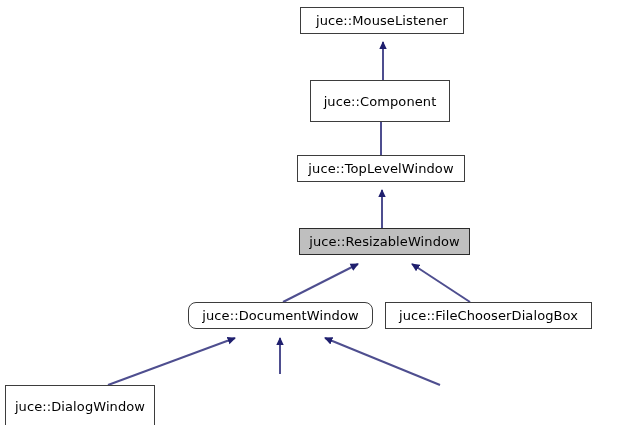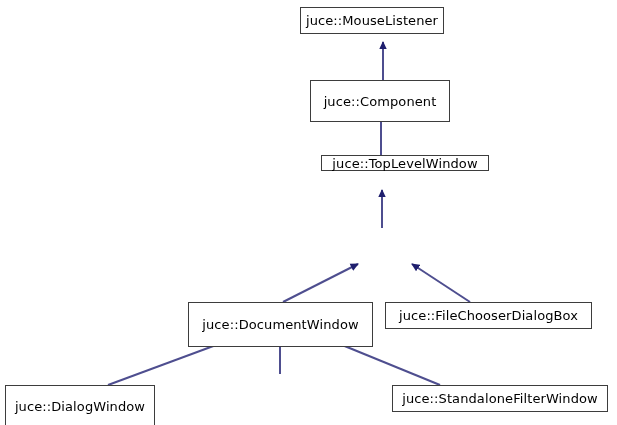--- a/index.html
+++ b/index.html
@@ -72,43 +72,43 @@
 
     <line x1="470" y1="302" x2="412" y2="264" stroke="#4e4e8f" stroke-width="2" marker-end="url(#uml-arrow)"></line>
 
     <line x1="108" y1="385" x2="235" y2="338" stroke="#4e4e8f" stroke-width="2" marker-end="url(#uml-arrow)"></line>
 
     <line x1="280" y1="374" x2="280" y2="338" stroke="#4e4e8f" stroke-width="2" marker-end="url(#uml-arrow)"></line>
 
     <line x1="440" y1="385" x2="325" y2="338" stroke="#4e4e8f" stroke-width="2" marker-end="url(#uml-arrow)"></line>
   </svg>
 
-  <div class="node" style="left:300px; top:7px; width:144px; height:27px;">
+  <div class="node" style="left:300px; top:7px; width:164px; height:27px;">
     <span class="node-label">juce::MouseListener</span>
   </div>
 
   <div class="node" style="left:310px; top:80px; width:140px; height:42px;">
     <span class="node-label">juce::Component</span>
   </div>
 
-  <div class="node" style="left:297px; top:155px; width:168px; height:16px;margin-left:24px;">
+  <div class="node" style="left:297px; top:155px; width:168px; height:27px;">
     <span class="node-label">juce::TopLevelWindow</span>
   </div>
 
+  <div class="node highlight" style="left:299px; top:228px; width:171px; height:27px;">
+    <span class="node-label">juce::ResizableWindow</span>
+  </div>
 
-  <div class="node" style="left:188px; top:302px; width:185px; height:45px;">
+  <div class="node" style="left:188px; top:302px; width:185px; height:27px;border-radius:8px;">
     <span class="node-label">juce::DocumentWindow</span>
   </div>
 
   <div class="node" style="left:385px; top:302px; width:207px; height:27px;text-align:right;">
     <span class="node-label">juce::FileChooserDialogBox</span>
   </div>
 
   <div class="node" style="left:5px; top:385px; width:150px; height:42px;">
     <span class="node-label">juce::DialogWindow</span>
   </div>
 
 
-  <div class="node" style="left:392px; top:385px; width:216px; height:27px;">
-    <span class="node-label">juce::StandaloneFilterWindow</span>
-  </div>
 
 </div>
 
 </body></html>

